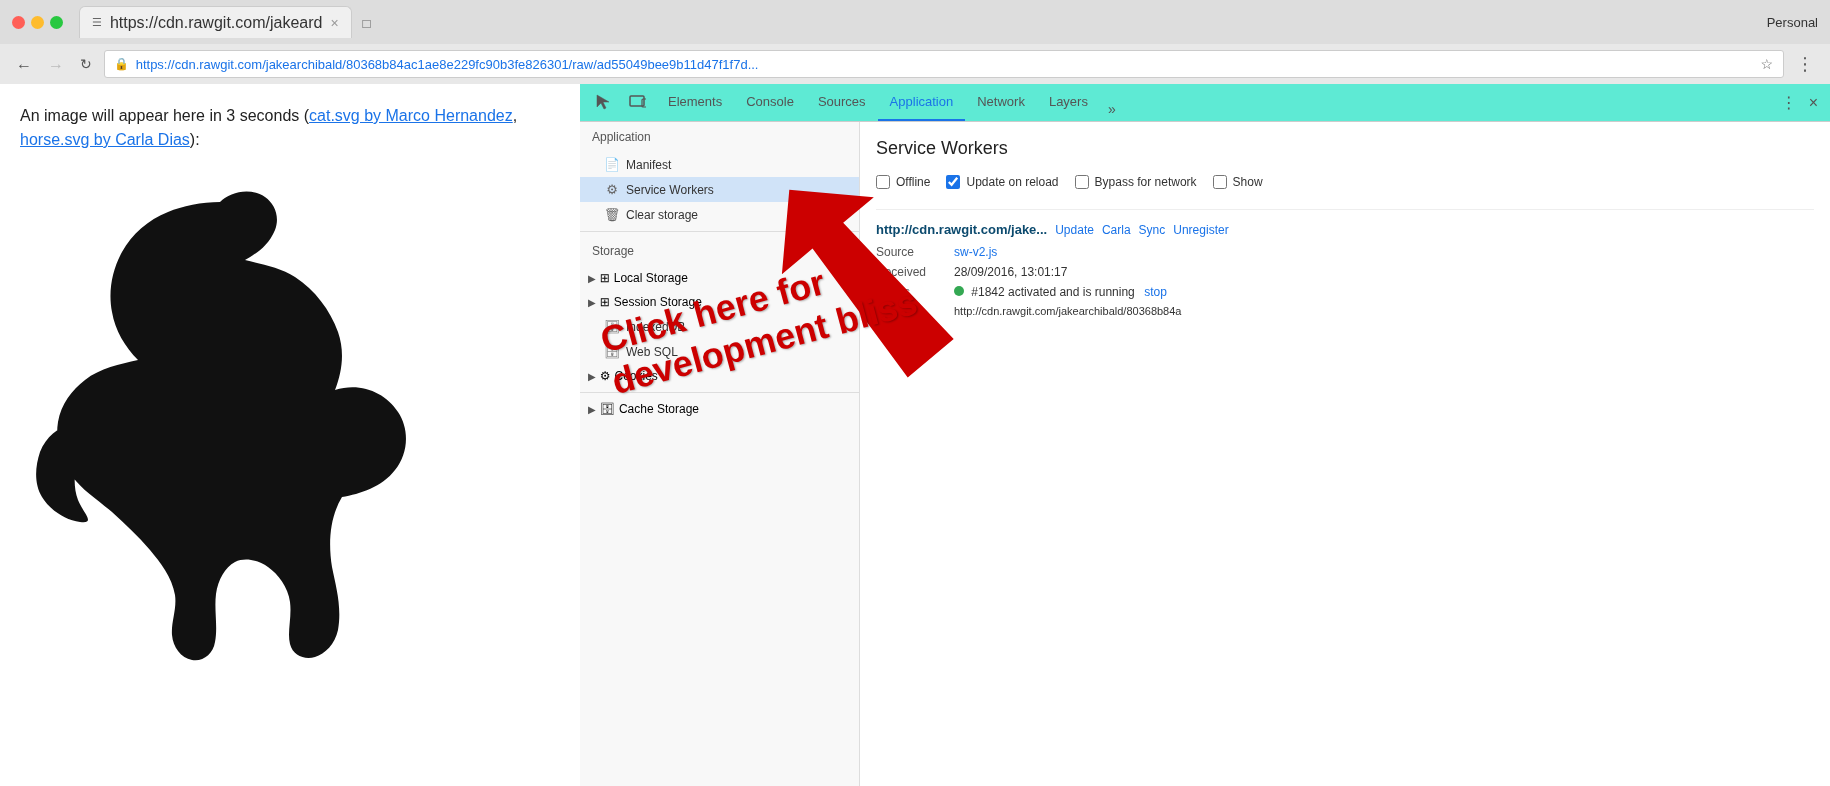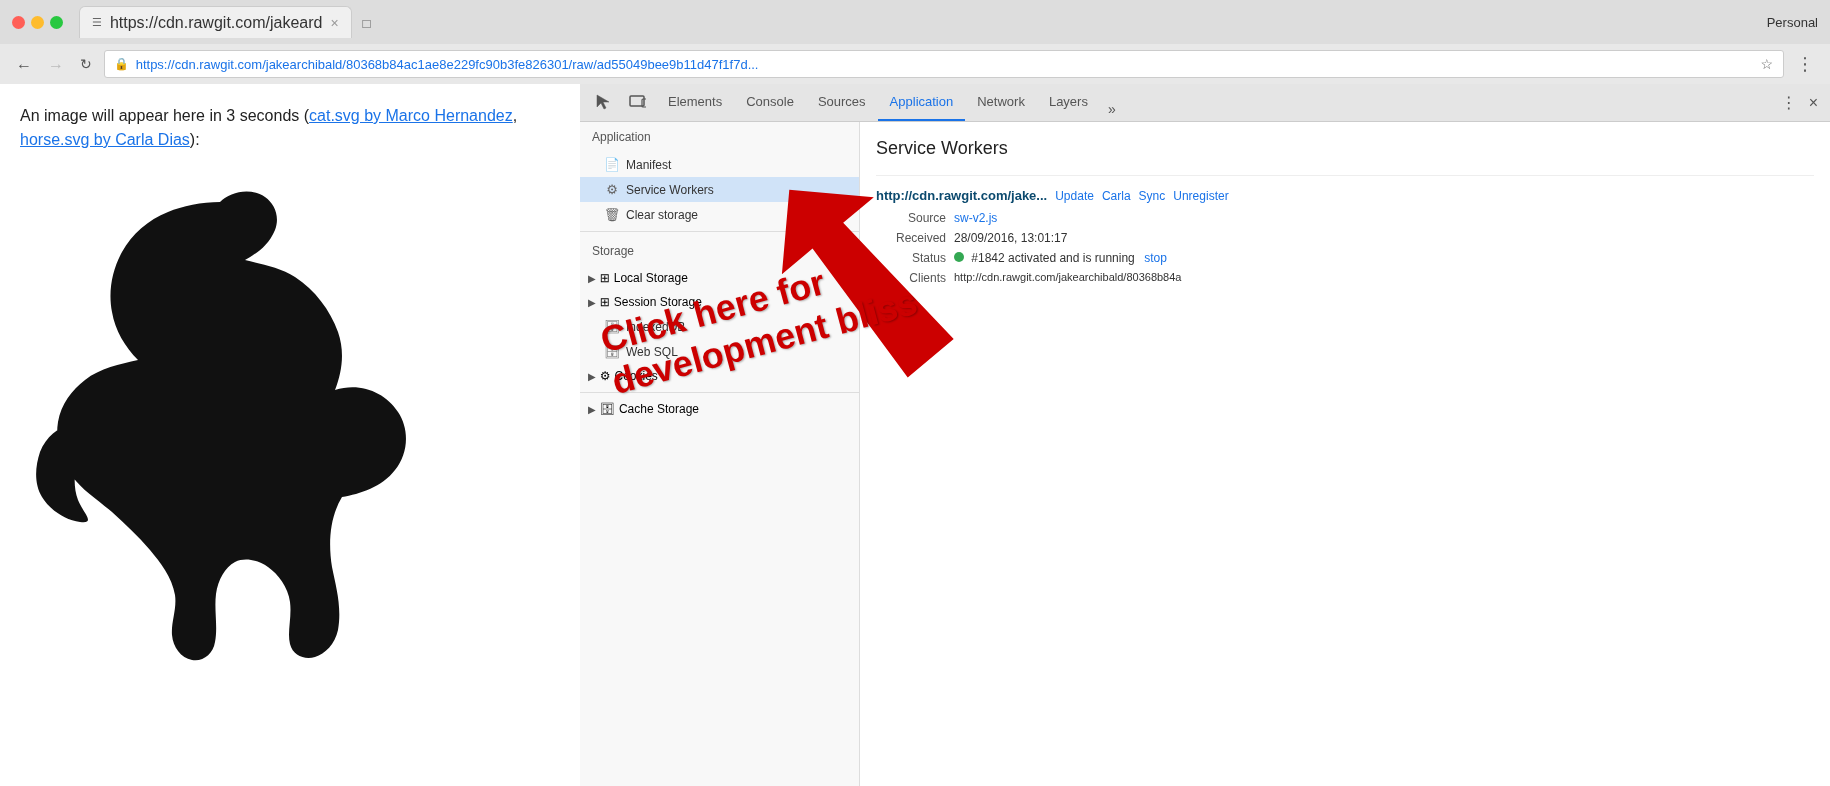--- a/index.html
+++ b/index.html
@@ -52,21 +52,21 @@
     .main-layout { display: flex; height: calc(786px - 84px); }
 
     
     .page-content { flex: 0 0 580px; padding: 20px; background: #fff; }
     .page-text { font-size: 16px; color: #222; line-height: 1.5; margin-bottom: 20px; }
     .page-link { color: #1a73e8; text-decoration: underline; cursor: pointer; }
     .horse-svg { width: 480px; height: 500px; }
 
     
     .devtools-toolbar {
-      display: flex; align-items: center; background: #e5e5e5;
+      display: flex; align-items: center; background: #5eead4;
       border-bottom: 1px solid #ccc; height: 38px; padding: 0 8px; gap: 4px;
     }
     .dt-icon-btn { background: none; border: none; cursor: pointer; color: #555; padding: 4px 6px; font-size: 16px; }
     .dt-tabs { display: flex; align-items: flex-end; flex: 1; height: 100%; }
     .dt-tab {
       padding: 8px 12px; font-size: 13px; color: #555; cursor: pointer;
       height: 100%; display: flex; align-items: center; border-bottom: 2px solid transparent;
       white-space: nowrap;
     }
     .dt-tab.active { color: #1a73e8; border-bottom: 2px solid #1a73e8; }
@@ -99,21 +99,21 @@
     .sw-checkbox-group { display: flex; align-items: center; gap: 6px; }
     .sw-checkbox { width: 14px; height: 14px; cursor: pointer; }
     .sw-checkbox-label { font-size: 12px; color: #333; }
     .sw-checkbox-checked { accent-color: #1a73e8; }
 
     .sw-entry { border-top: 1px solid #eee; padding: 12px 0; }
     .sw-url-row { display: flex; align-items: center; gap: 8px; margin-bottom: 8px; }
     .sw-url { font-weight: 600; font-size: 13px; color: #0c4a6e; }
     .sw-action-link { color: #1a73e8; text-decoration: none; cursor: pointer; font-size: 12px; }
     .sw-detail-row { display: flex; gap: 8px; margin-bottom: 6px; align-items: flex-start; }
-    .sw-detail-label { color: #555; font-size: 12px; width: 70px; flex-shrink: 0; text-align: right; }
+    .sw-detail-label { color: #555; font-size: 12px; width: 70px; flex-shrink: 0; }
     .sw-detail-value { font-size: 12px; color: #333; }
     .sw-status-dot { display: inline-block; width: 10px; height: 10px; border-radius: 50%; background: #34a853; margin-right: 4px; }
     .sw-clients-value { font-size: 11px; color: #333; word-break: break-all; }
 
     
     .devtools-wrapper { position: relative; flex: 1; display: flex; flex-direction: column; }
 
     .arrow-annotation {
       position: absolute;
       top: 60px;
@@ -335,20 +335,38 @@
         <div class="dt-sidebar-group-header">
           <span class="arrow">▶</span>
           <span class="item-icon">🗄</span>
           <span>Cache Storage</span>
         </div>
       </div>
 
       <div class="dt-main-panel">
         <h2 class="sw-title">Service Workers</h2>
 
+        <div class="sw-controls">
+          <div class="sw-checkbox-group">
+            <input type="checkbox" class="sw-checkbox" id="cb-offline" style="">
+            <label class="sw-checkbox-label" for="cb-offline">Offline</label>
+          </div>
+          <div class="sw-checkbox-group">
+            <input type="checkbox" class="sw-checkbox sw-checkbox-checked" id="cb-update" checked="" style="">
+            <label class="sw-checkbox-label" for="cb-update">Update on reload</label>
+          </div>
+          <div class="sw-checkbox-group">
+            <input type="checkbox" class="sw-checkbox" id="cb-bypass" style="">
+            <label class="sw-checkbox-label" for="cb-bypass">Bypass for network</label>
+          </div>
+          <div class="sw-checkbox-group">
+            <input type="checkbox" class="sw-checkbox" id="cb-show" style="">
+            <label class="sw-checkbox-label" for="cb-show">Show</label>
+          </div>
+        </div>
 
         <div class="sw-entry">
           <div class="sw-url-row">
             <span class="sw-url">http://cdn.rawgit.com/jake...</span>
             <a class="sw-action-link">Update</a>
             <a class="sw-action-link">Carla</a>
             <a class="sw-action-link">Sync</a>
             <a class="sw-action-link">Unregister</a>
           </div>
           <div class="sw-detail-row">

